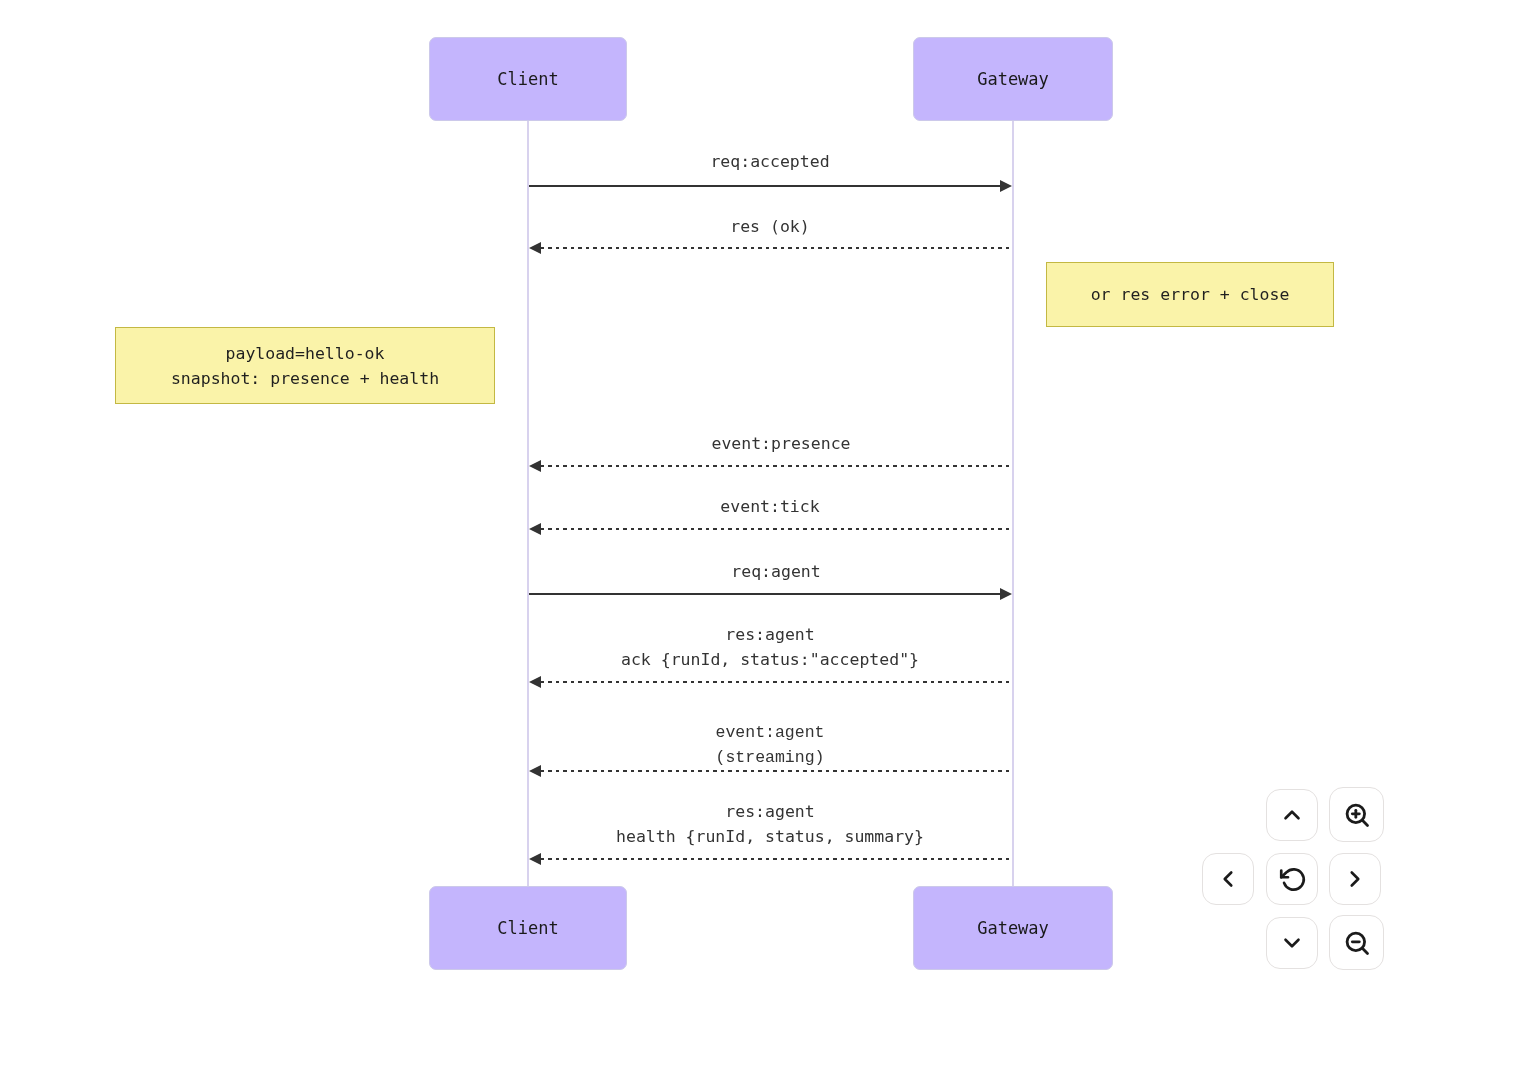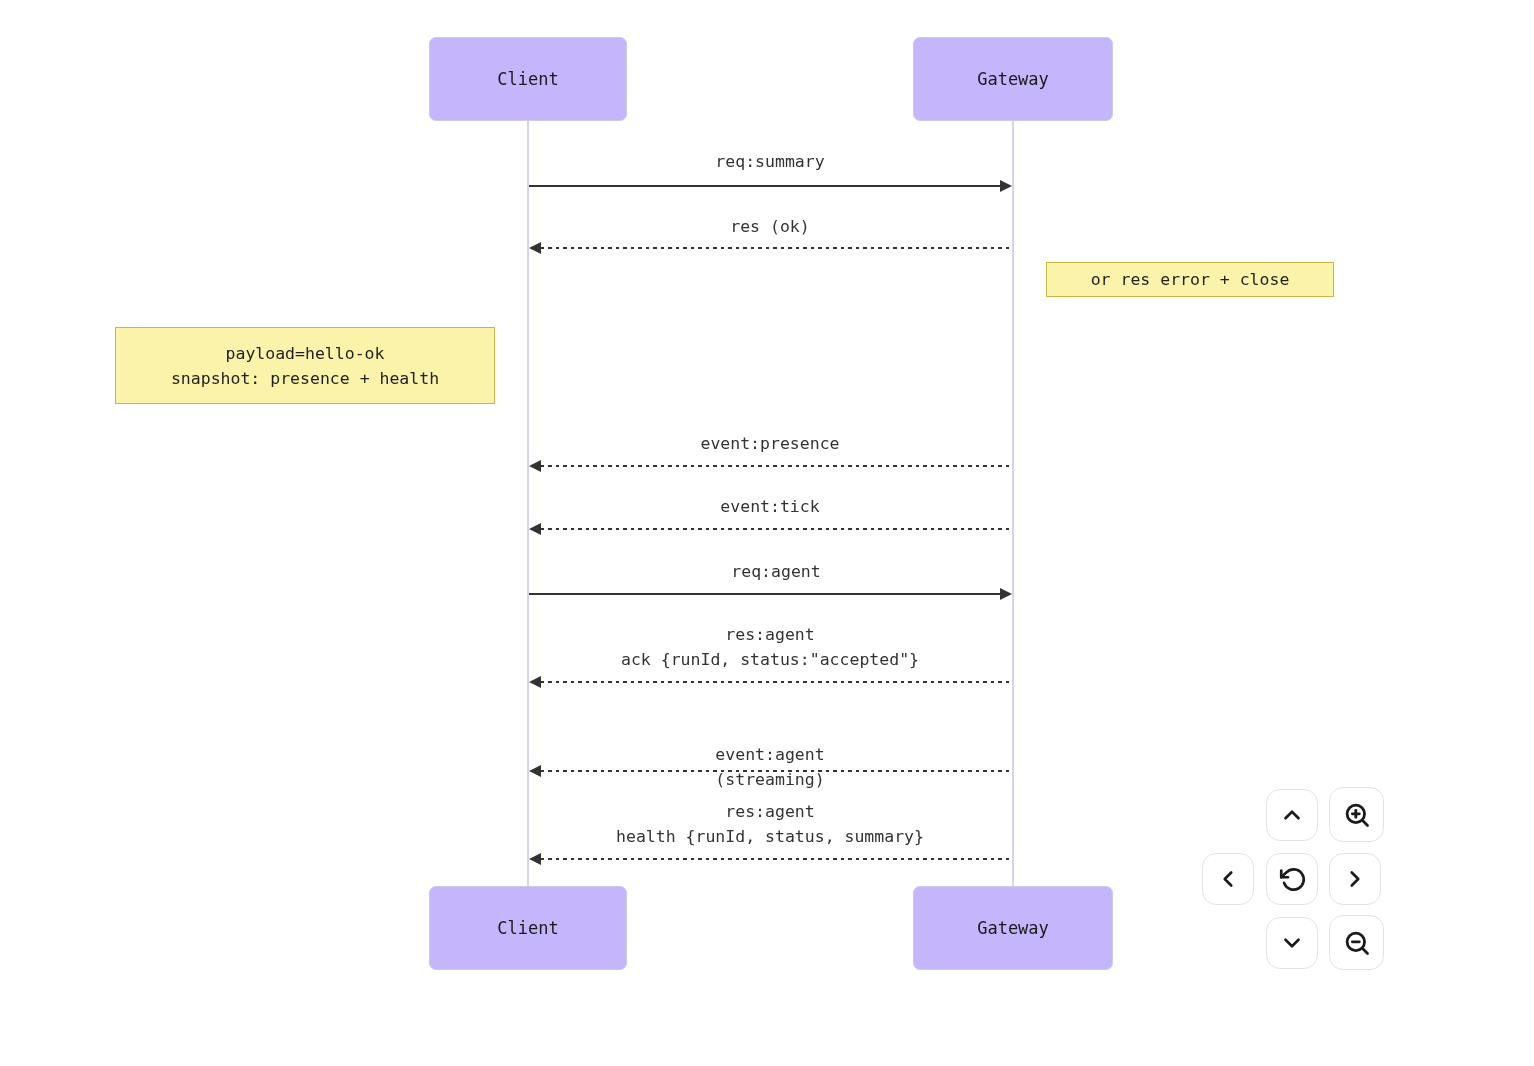--- a/index.html
+++ b/index.html
@@ -50,54 +50,54 @@
     <span>Gateway</span>
   </div>
 
   <div class="actor" style="left:429px;top:886px;">
     <span>Client</span>
   </div>
   <div class="actor" style="left:913px;top:886px;width:200px;">
     <span>Gateway</span>
   </div>
 
-  <div class="msg-label" style="top:149px;">req:summary</div>
+  <div class="msg-label" style="top:149px;">req:accepted</div>
   <div class="line solid" style="left:529px;top:185px;width:472px;"></div>
   <div class="ah-r" style="left:1000px;top:180px;"></div>
 
   <div class="msg-label" style="top:214px;">res (ok)</div>
   <div class="line dotted" style="left:541px;top:247px;width:471px;"></div>
   <div class="ah-l" style="left:529px;top:242px;"></div>
 
-  <div class="note" style="left:1046px;top:262px;width:288px;height:35px;">
+  <div class="note" style="left:1046px;top:262px;width:288px;height:65px;">
     <span>or res error + close</span>
   </div>
 
   <div class="note" style="left:115px;top:327px;width:380px;height:77px;">
     <span>payload=hello-ok</span>
     <span>snapshot: presence + health</span>
   </div>
 
-  <div class="msg-label" style="top:431px;">event:presence</div>
+  <div class="msg-label" style="top:431px;padding-left:11px;">event:presence</div>
   <div class="line dotted" style="left:541px;top:465px;width:471px;"></div>
   <div class="ah-l" style="left:529px;top:460px;"></div>
 
   <div class="msg-label" style="top:494px;">event:tick</div>
   <div class="line dotted" style="left:541px;top:528px;width:471px;"></div>
   <div class="ah-l" style="left:529px;top:523px;"></div>
 
   <div class="msg-label" style="top:559px;padding-left:6px;">req:agent</div>
   <div class="line solid" style="left:529px;top:593px;width:472px;"></div>
   <div class="ah-r" style="left:1000px;top:588px;"></div>
 
   <div class="msg-label" style="top:622px;"><span>res:agent</span><br><span>ack {runId, status:"accepted"}</span></div>
   <div class="line dotted" style="left:541px;top:681px;width:471px;"></div>
   <div class="ah-l" style="left:529px;top:676px;"></div>
 
-  <div class="msg-label" style="top:742px;"><span>event:agent</span><br><span>(streaming)</span></div>
+  <div class="msg-label" style="top:720px;font-family:Liberation Mono, monospace;"><span>event:agent</span><br><span>(streaming)</span></div>
   <div class="line dotted" style="left:541px;top:770px;width:471px;"></div>
   <div class="ah-l" style="left:529px;top:765px;"></div>
 
   <div class="msg-label" style="top:799px;"><span>res:agent</span><br><span>health {runId, status, summary}</span></div>
   <div class="line dotted" style="left:541px;top:858px;width:471px;"></div>
   <div class="ah-l" style="left:529px;top:853px;"></div>
 
   <button class="ctrl" style="left:1266px;top:789px;">
     <svg width="26" height="26" viewBox="0 0 24 24">
         <polyline points="6 15 12 9 18 15"></polyline>

